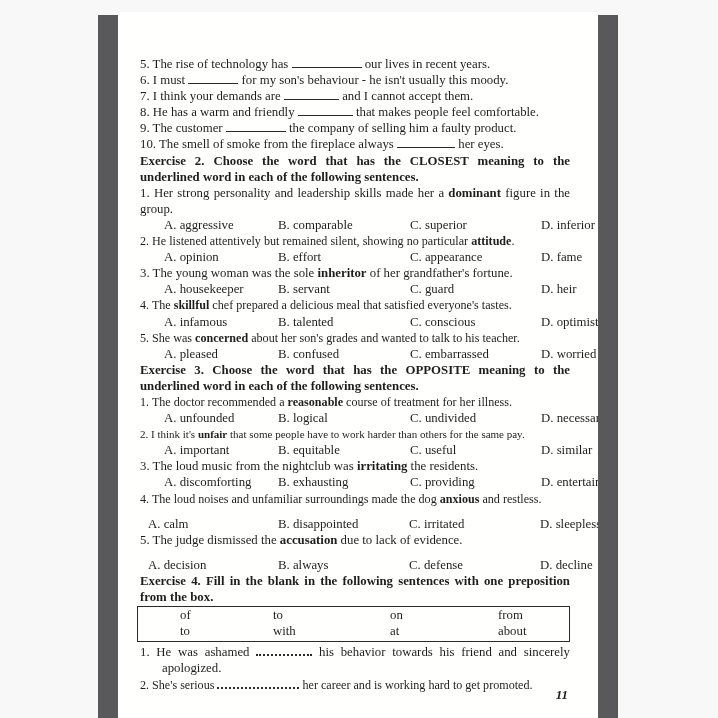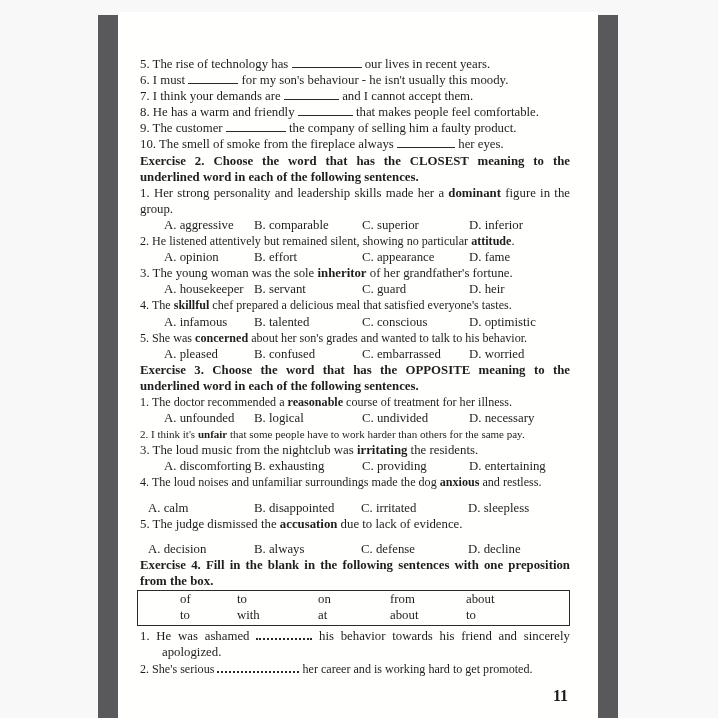--- a/index.html
+++ b/index.html
@@ -19,26 +19,26 @@
   .para{line-height:16.1px;min-height:16.1px;white-space:nowrap;}
   .para.j{white-space:normal;text-align:justify;}
   .para.hang{padding-left:22px;text-indent:-22px;}
   .para.bold{font-weight:bold;}
   .para.s1{font-size:12.1px;}
   .para.s2{font-size:11px;}
   .uline{font-weight:bold;}
   .blank{display:inline-block;height:11px;border-bottom:1.2px solid #2a2a2a;vertical-align:baseline;}
   .blank.dot{border-bottom:2px dotted #2a2a2a;}
   .options{display:grid;margin-left:24px;grid-template-columns:90px 108px 107px auto;
-           line-height:16.1px;height:16.1px;white-space:nowrap;}
+           line-height:16.1px;height:16.1px;white-space:nowrap;gap:24px;}
   .options.flush{margin-left:8px;grid-template-columns:106px 107px 107px auto;margin-top:9px;}
   .prepbox{border:1.2px solid #2a2a2a;margin:1px 0 1px -3px;width:433px;box-sizing:border-box;padding:1px 0;}
   .prep-row{display:grid;grid-template-columns:57px 81px 72px 76px auto;padding-left:42px;
-            line-height:15.8px;height:15.8px;white-space:nowrap;}
-  .pagenum{position:absolute;top:675px;right:30px;font-weight:bold;font-size:16px;}
+            line-height:15.8px;height:15.8px;white-space:nowrap;gap:36px;}
+  .pagenum{position:absolute;top:675px;right:30px;font-weight:bold;font-size:13px;font-style:italic;}
 </style>
 </head>
 <body>
 
 <div class="scene">
   <div class="edge-bar left"></div>
   <div class="edge-bar right"></div>
   <div class="bottom-line"></div>
   <div class="page">
     <div class="content">
@@ -70,36 +70,42 @@
           <span>C. guard</span>
           <span>D. heir</span>
         </div>
         <div class="para s1"><span>4. The </span><span class="uline">skillful</span><span> chef prepared a delicious meal that satisfied everyone's tastes.</span></div>
         <div class="options">
           <span>A. infamous</span>
           <span>B. talented</span>
           <span>C. conscious</span>
           <span>D. optimistic</span>
         </div>
-        <div class="para s1"><span>5. She was </span><span class="uline">concerned</span><span> about her son's grades and wanted to talk to his behavior.</span></div>
+        <div class="para s1"><span>5. She was </span><span class="uline">concerned</span><span> about her son's grades and wanted to talk to his teacher.</span></div>
         <div class="options">
           <span>A. pleased</span>
           <span>B. confused</span>
           <span>C. embarrassed</span>
           <span>D. worried</span>
         </div>
         <div class="para j bold"><span>Exercise 3. Choose the word that has the OPPOSITE meaning to the underlined word in each of the following sentences.</span></div>
         <div class="para s1"><span>1. The doctor recommended a </span><span class="uline">reasonable</span><span> course of treatment for her illness.</span></div>
         <div class="options">
           <span>A. unfounded</span>
           <span>B. logical</span>
           <span>C. undivided</span>
           <span>D. necessary</span>
         </div>
         <div class="para s2"><span>2. I think it's </span><span class="uline">unfair</span><span> that some people have to work harder than others for the same pay.</span></div>
+        <div class="options">
+          <span>A. important</span>
+          <span>B. equitable</span>
+          <span>C. useful</span>
+          <span>D. similar</span>
+        </div>
         <div class="para"><span>3. The loud music from the nightclub was </span><span class="uline">irritating</span><span> the residents.</span></div>
         <div class="options">
           <span>A. discomforting</span>
           <span>B. exhausting</span>
           <span>C. providing</span>
           <span>D. entertaining</span>
         </div>
         <div class="para s1"><span>4. The loud noises and unfamiliar surroundings made the dog </span><span class="uline">anxious</span><span> and restless.</span></div>
         <div class="options flush">
           <span>A. calm</span>

